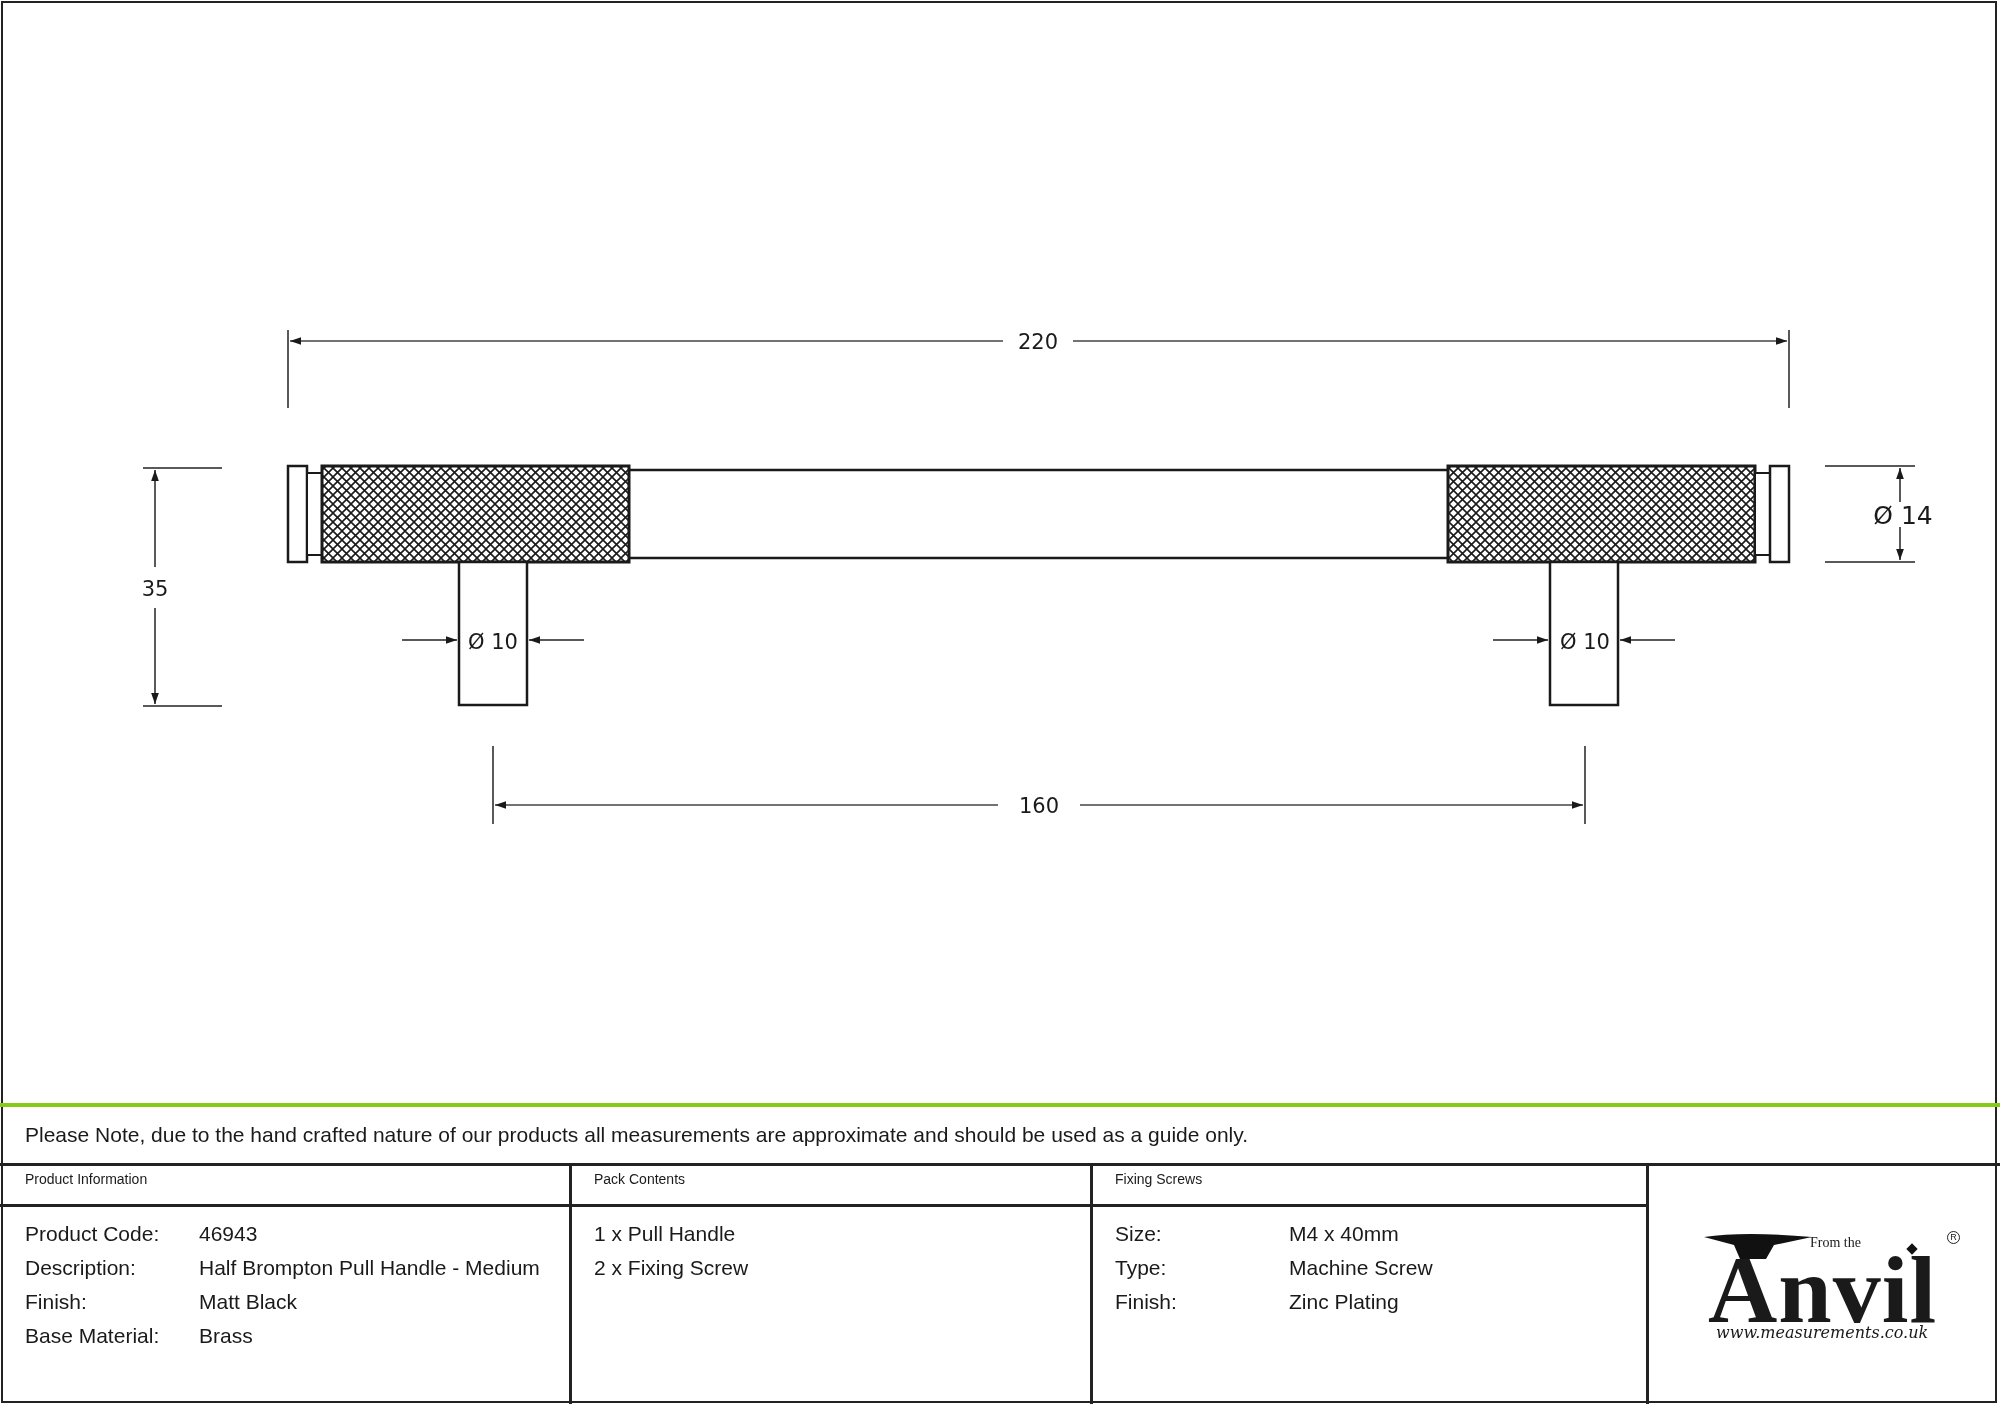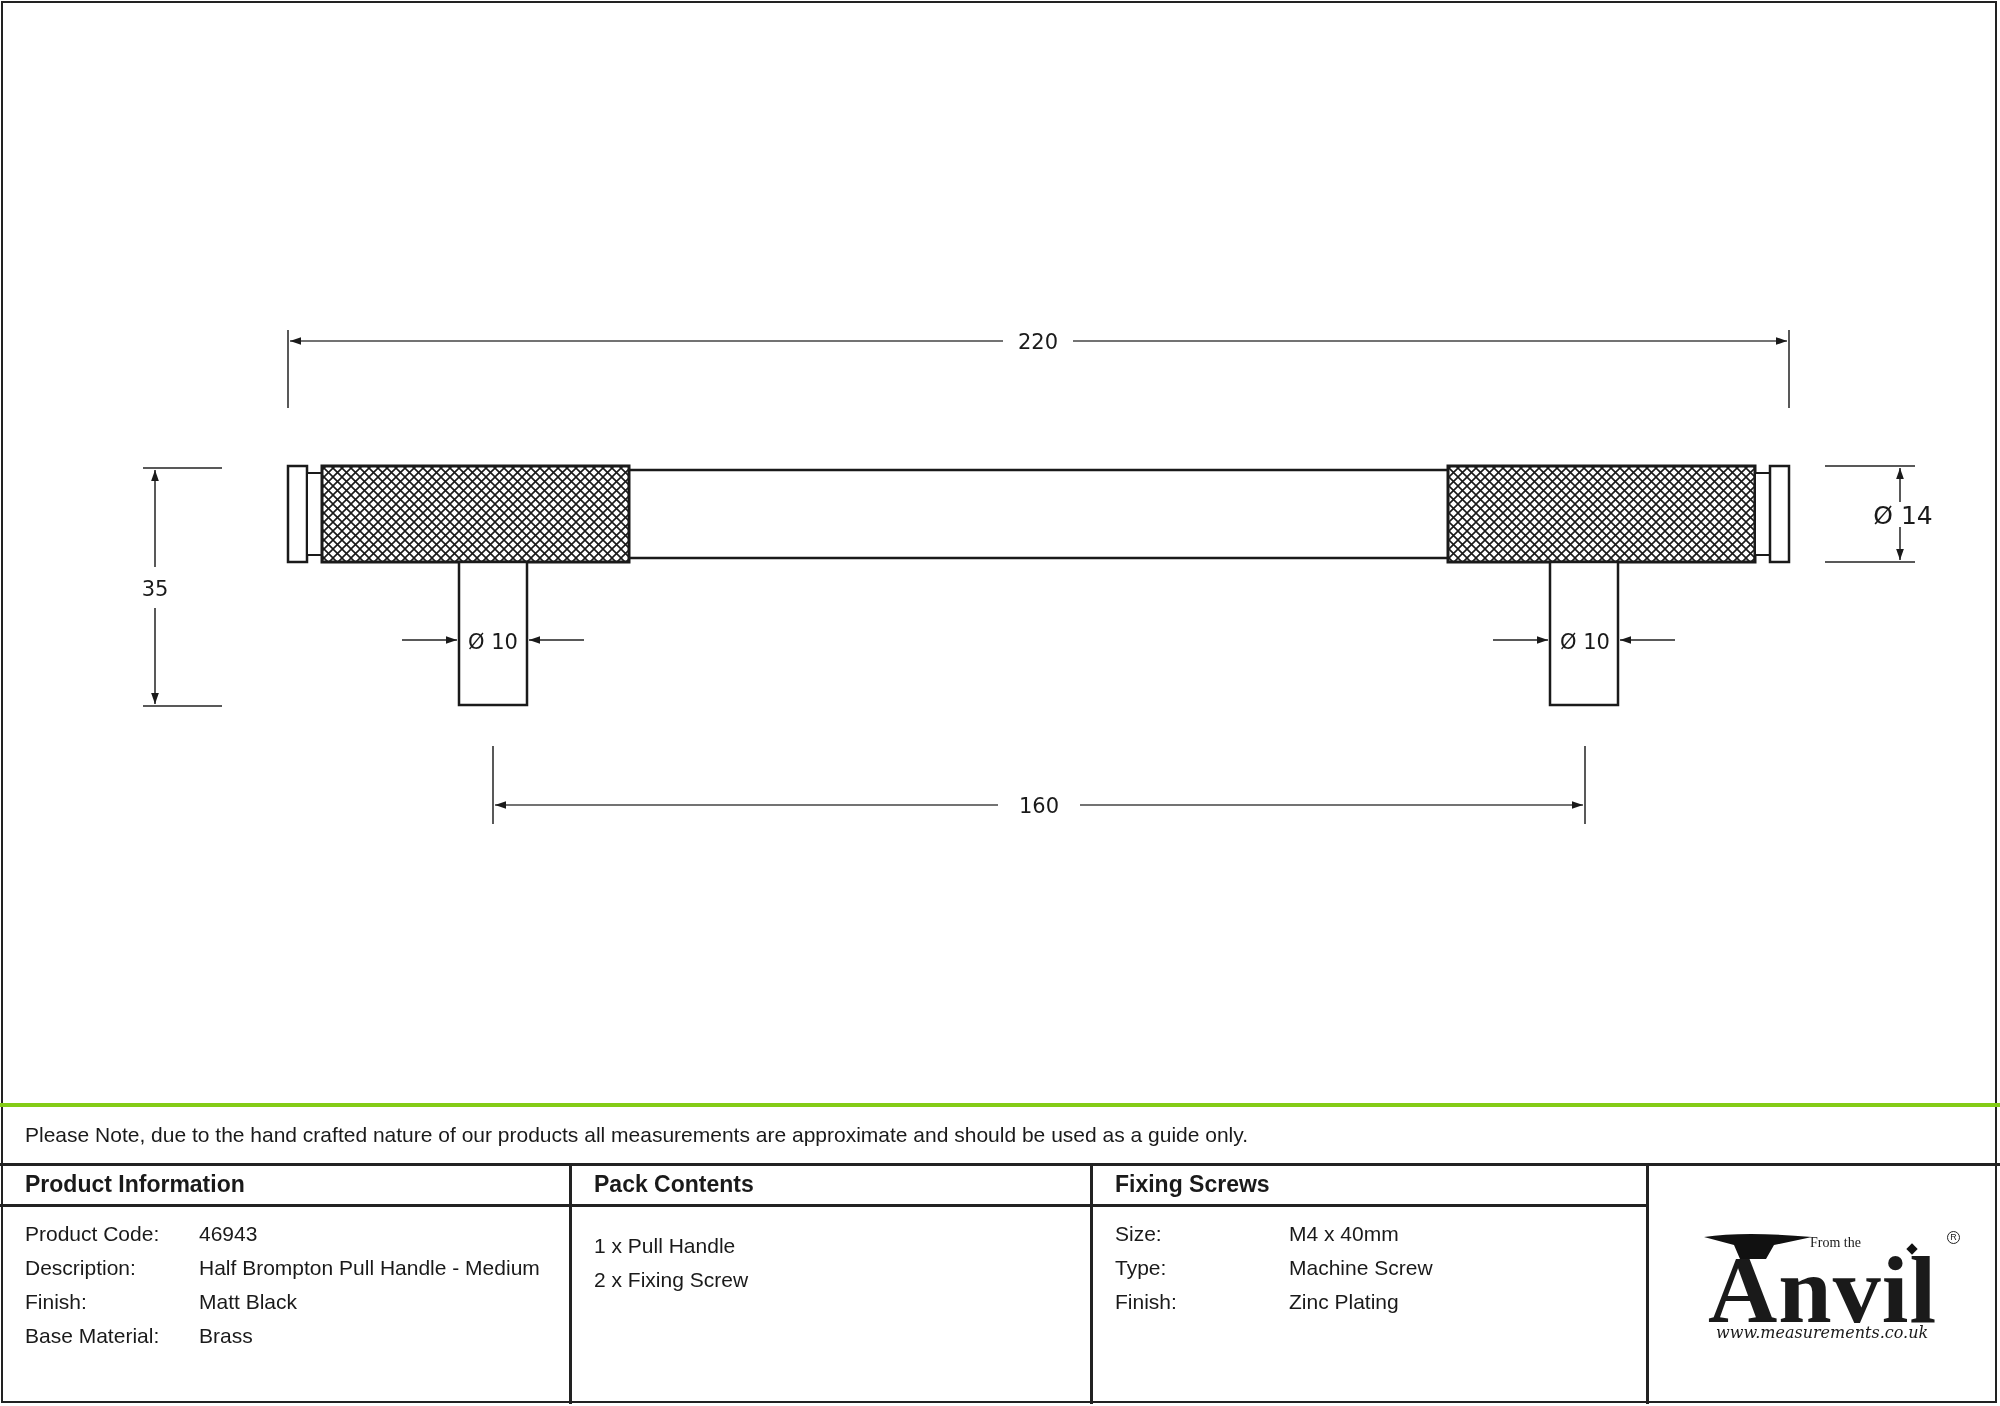--- a/index.html
+++ b/index.html
@@ -10,25 +10,25 @@
   svg.drawing { position: absolute; left: 0; top: 0; width: 2000px; height: 1100px; }
   .dimtext { font-family: "DejaVu Sans", sans-serif; font-size: 21px; fill: #1a1a1a; }
   .dimtext-lg { font-family: "DejaVu Sans", sans-serif; font-size: 25px; fill: #1a1a1a; }
 
   .note-row { position: absolute; left: 0; top: 1103px; width: 2000px; height: 61px;
               border-top: 4px solid #84cc16; box-sizing: border-box; }
   .note-text { position: absolute; left: 25px; top: 16px; font-size: 21px; }
   .hline { position: absolute; background: #222; height: 3px; }
   .vline { position: absolute; background: #222; width: 3px; }
 
-  .col-head { position: absolute; top: 1171px; font-size: 23px; font-weight: bold; }
+  .col-head { position: absolute; top: 1171px; font-size: 14px; }
   .kv { position: absolute; font-size: 21px; line-height: 34px; }
   .kv .row { display: flex; }
   .kv .k { display: inline-block; }
-  .list { position: absolute; font-size: 21px; line-height: 34px; margin-top: 12px; }
+  .list { position: absolute; font-size: 21px; line-height: 34px; }
 
   .logo { position: absolute; left: 1700px; top: 1225px; width: 260px; height: 120px; }
   .logo-from { position: absolute; left: 110px; top: 10px; font-family: "Liberation Serif", serif;
                font-size: 14px; }
   .logo-anvil { position: absolute; left: 8px; top: 0px; font-family: "Liberation Serif", serif;
                 font-size: 96px; font-weight: bold; line-height: 110px; letter-spacing: 1px; }
   .logo-url { position: absolute; left: 16px; top: 98px; font-family: "DejaVu Serif", serif;
               font-style: italic; font-size: 16px; }
   .logo-reg { position: absolute; left: 247px; top: 6px; font-size: 9px; border: 1px solid #222;
               border-radius: 50%; width: 11px; height: 11px; text-align: center; line-height: 11px; }

